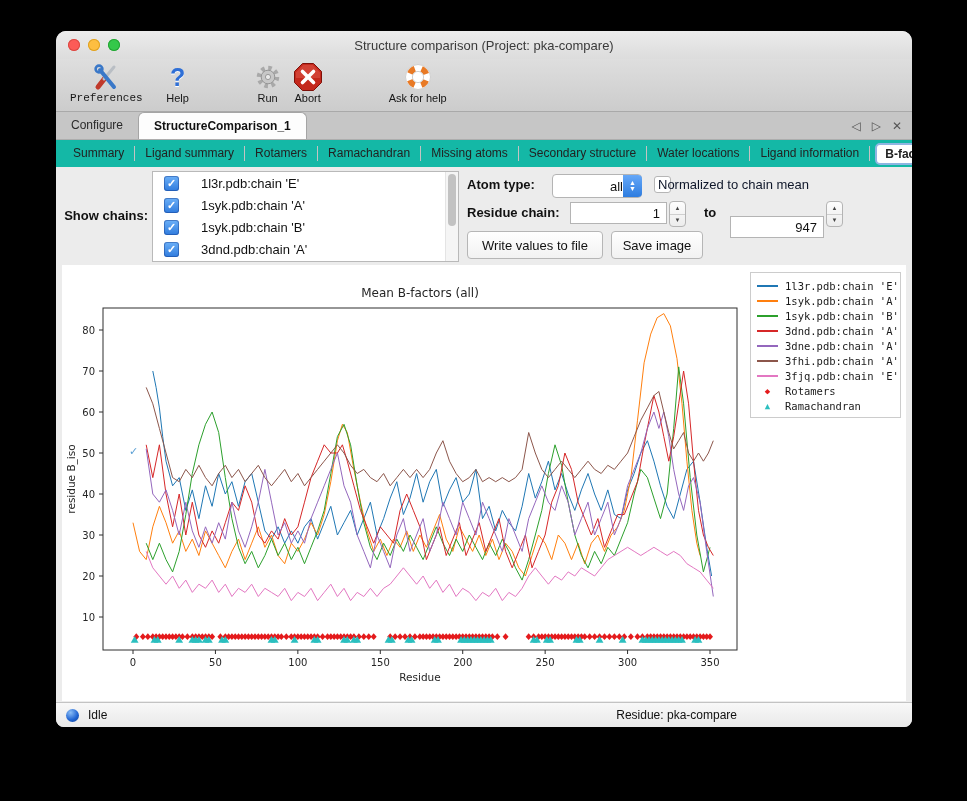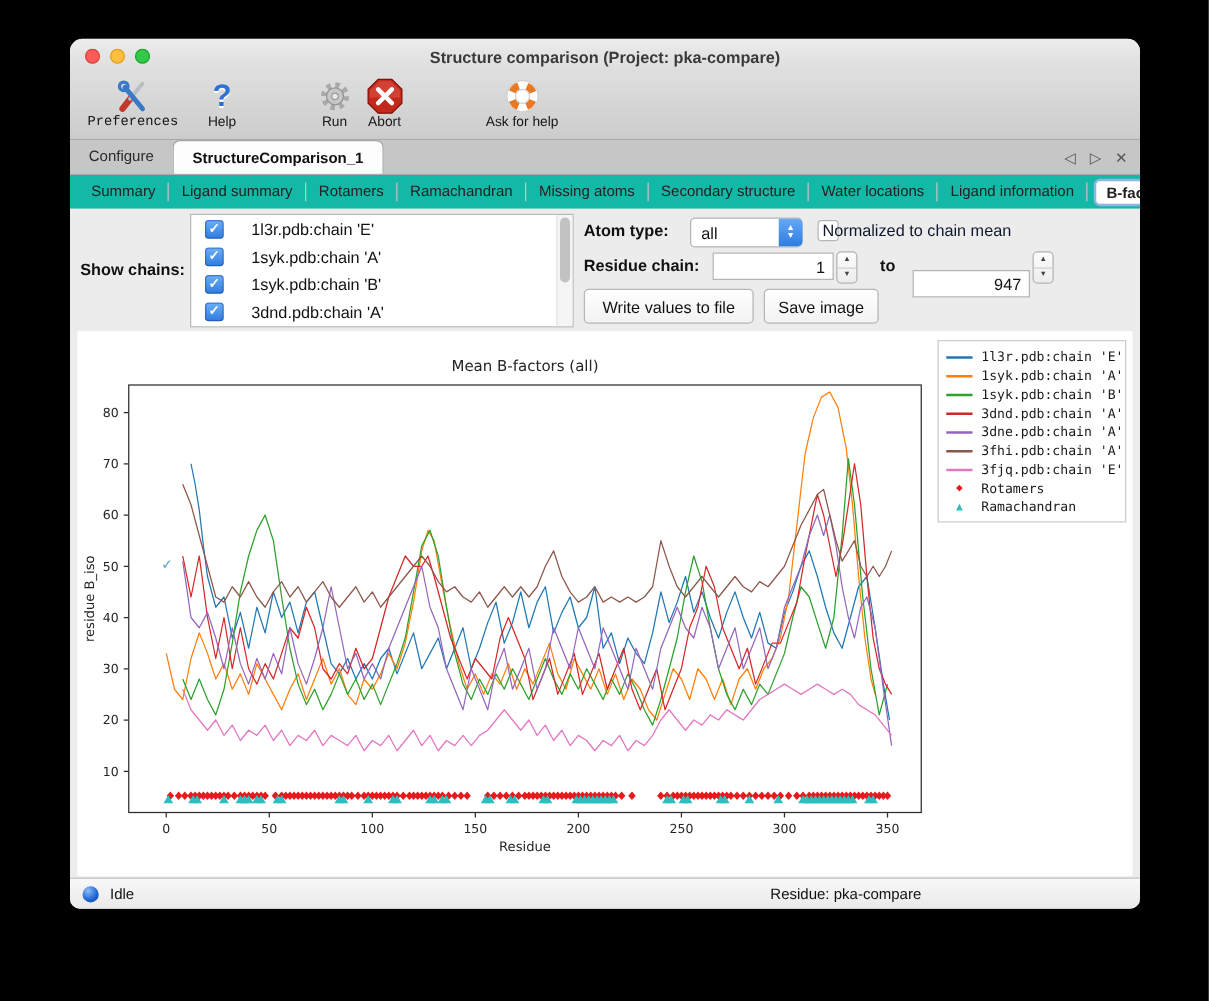--- a/index.html
+++ b/index.html
@@ -8,21 +8,21 @@
   .window{position:absolute;left:56px;top:31px;width:856px;height:696px;background:#ececec;
           border-radius:10px 10px 8px 8px;overflow:hidden;
           box-shadow:0 0 0 1px rgba(0,0,0,.55),0 20px 45px rgba(0,0,0,.6);}
   
   .titlebar{height:28px;background:linear-gradient(#ececec,#dcdcdc);position:relative;}
   .traffic{position:absolute;left:12px;top:8px;display:flex;gap:8px;}
   .light{width:12px;height:12px;border-radius:50%;}
   .light.red{background:#fc5b57;box-shadow:inset 0 0 0 1px #d94943;}
   .light.yellow{background:#fdbe41;box-shadow:inset 0 0 0 1px #dea123;}
   .light.green{background:#34c84a;box-shadow:inset 0 0 0 1px #24a334;}
-  .title{text-align:center;line-height:29px;font-size:13px;color:#3a3a3a;font-weight:bold;}
+  .title{text-align:center;line-height:29px;font-size:13px;color:#3a3a3a;}
   
   .toolbar{height:52px;background:linear-gradient(#dedede,#cccccc);border-bottom:1px solid #a9a9a9;
            display:flex;align-items:flex-start;}
   .toolbar-item{display:flex;flex-direction:column;align-items:center;margin-top:3px;cursor:default;}
   .toolbar-item:nth-child(1){margin-left:14px;font-family:Liberation Mono, monospace;}
   .toolbar-item:nth-child(2){margin-left:20px;}
   .toolbar-item:nth-child(3){margin-left:60px;}
   .toolbar-item:nth-child(4){margin-left:10px;}
   .toolbar-item:nth-child(5){margin-left:66px;}
   .ticon{width:30px;height:30px;display:flex;align-items:center;justify-content:center;}
@@ -49,21 +49,21 @@
            border:1px solid #b9b9b9;overflow:hidden;}
   .chain-row{height:22px;display:flex;align-items:center;}
   .chk{width:15px;height:15px;margin-left:11px;border-radius:3px;flex:0 0 15px;
        background:linear-gradient(#6cb0f8,#2f7bdd);box-shadow:inset 0 0 0 1px rgba(20,60,140,.45);
        color:#fff;font-size:11px;font-weight:bold;display:flex;align-items:center;justify-content:center;line-height:15px;}
   .chain-label{margin-left:22px;font-size:13px;color:#111;}
   .scrolltrack{position:absolute;right:0;top:0;bottom:0;width:12px;background:#f5f5f5;border-left:1px solid #e4e4e4;}
   .scrollthumb{position:absolute;left:2px;top:2px;width:8px;height:52px;border-radius:4px;background:#c2c2c2;}
   .atom-lbl{left:411px;top:10px;}
   .dropdown{position:absolute;left:496px;top:7px;width:88px;height:22px;background:#fff;border:1px solid #b4b4b4;
-            border-radius:4px;display:flex;align-items:center;}
+            border-radius:4px;display:flex;align-items:center;text-align:right;}
   .dropdown .dval{flex:1;padding-left:8px;font-size:13px;}
   .dstep{width:19px;height:22px;margin:-1px -1px -1px 0;border-radius:0 4px 4px 0;
          background:linear-gradient(#66a8f8,#2e7de0);display:flex;flex-direction:column;align-items:center;justify-content:center;}
   .dstep span{color:#fff;font-size:7px;line-height:6px;}
   .cbox{position:absolute;width:15px;height:15px;background:#fff;border:1px solid #b6b6b6;border-radius:3px;}
   .norm-cbox{left:598px;top:9px;}
   .norm-lbl{position:absolute;left:602px;top:10px;font-size:13px;color:#0f172a;}
   .range-lbl{left:411px;top:38px;}
   .numfield{position:absolute;height:22px;background:#fff;border:1px solid #b4b4b4;font-size:13px;color:#111;
             text-align:right;padding:0 6px 0 0;box-sizing:border-box;font-family:"Liberation Sans",sans-serif;}

